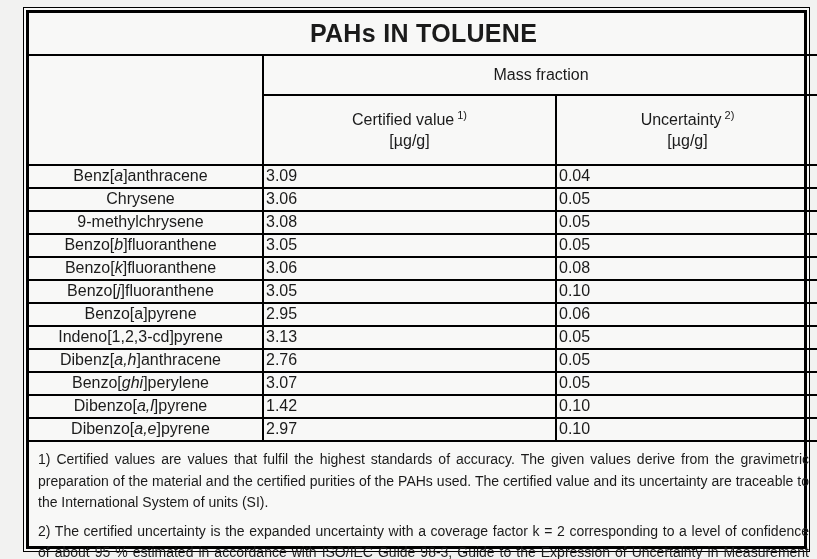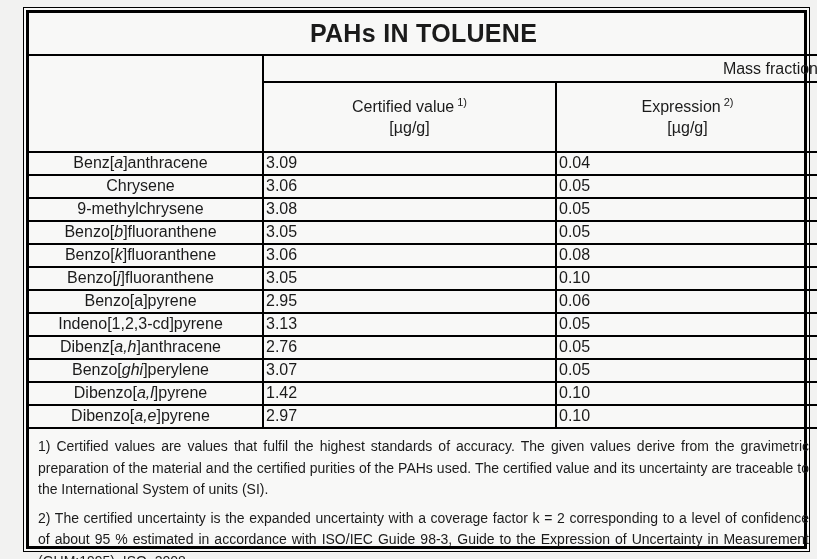--- a/index.html
+++ b/index.html
@@ -42,22 +42,22 @@
   td.title-cell {
     height: 42px;
     text-align: center;
     vertical-align: middle;
     font-size: 25px;
     font-weight: bold;
     letter-spacing: 0.3px;
   }
   td.corner-cell { background: #f8f8f7; }
   td.group-header-cell {
-    height: 27px;
-    text-align: right;
+    height: 40px;
+    text-align: center;
     vertical-align: middle;
     font-size: 16px;
   }
   td.col-header-cell {
     height: 70px;
     text-align: center;
     vertical-align: middle;
     font-size: 16px;
     line-height: 21px;
   }
@@ -99,21 +99,21 @@
           <tr>
             <td class="corner-cell" rowspan="2"></td>
             <td class="group-header-cell" colspan="2">Mass fraction</td>
           </tr>
           <tr>
             <td class="col-header-cell">
               <div><span>Certified value</span><sup>1)</sup></div>
               <div>[µg/g]</div>
             </td>
             <td class="col-header-cell">
-              <div><span>Expression</span><sup>2)</sup></div>
+              <div><span>Uncertainty</span><sup>2)</sup></div>
               <div>[µg/g]</div>
             </td>
           </tr>
         </tbody>
         <tbody id="rows-body">
   <tr class="data-row">
     <td class="name-cell"><span>Benz[</span><i>a</i><span>]anthracene</span></td>
     <td class="value-cell">3.09</td>
     <td class="value-cell">0.04</td>
   </tr>

